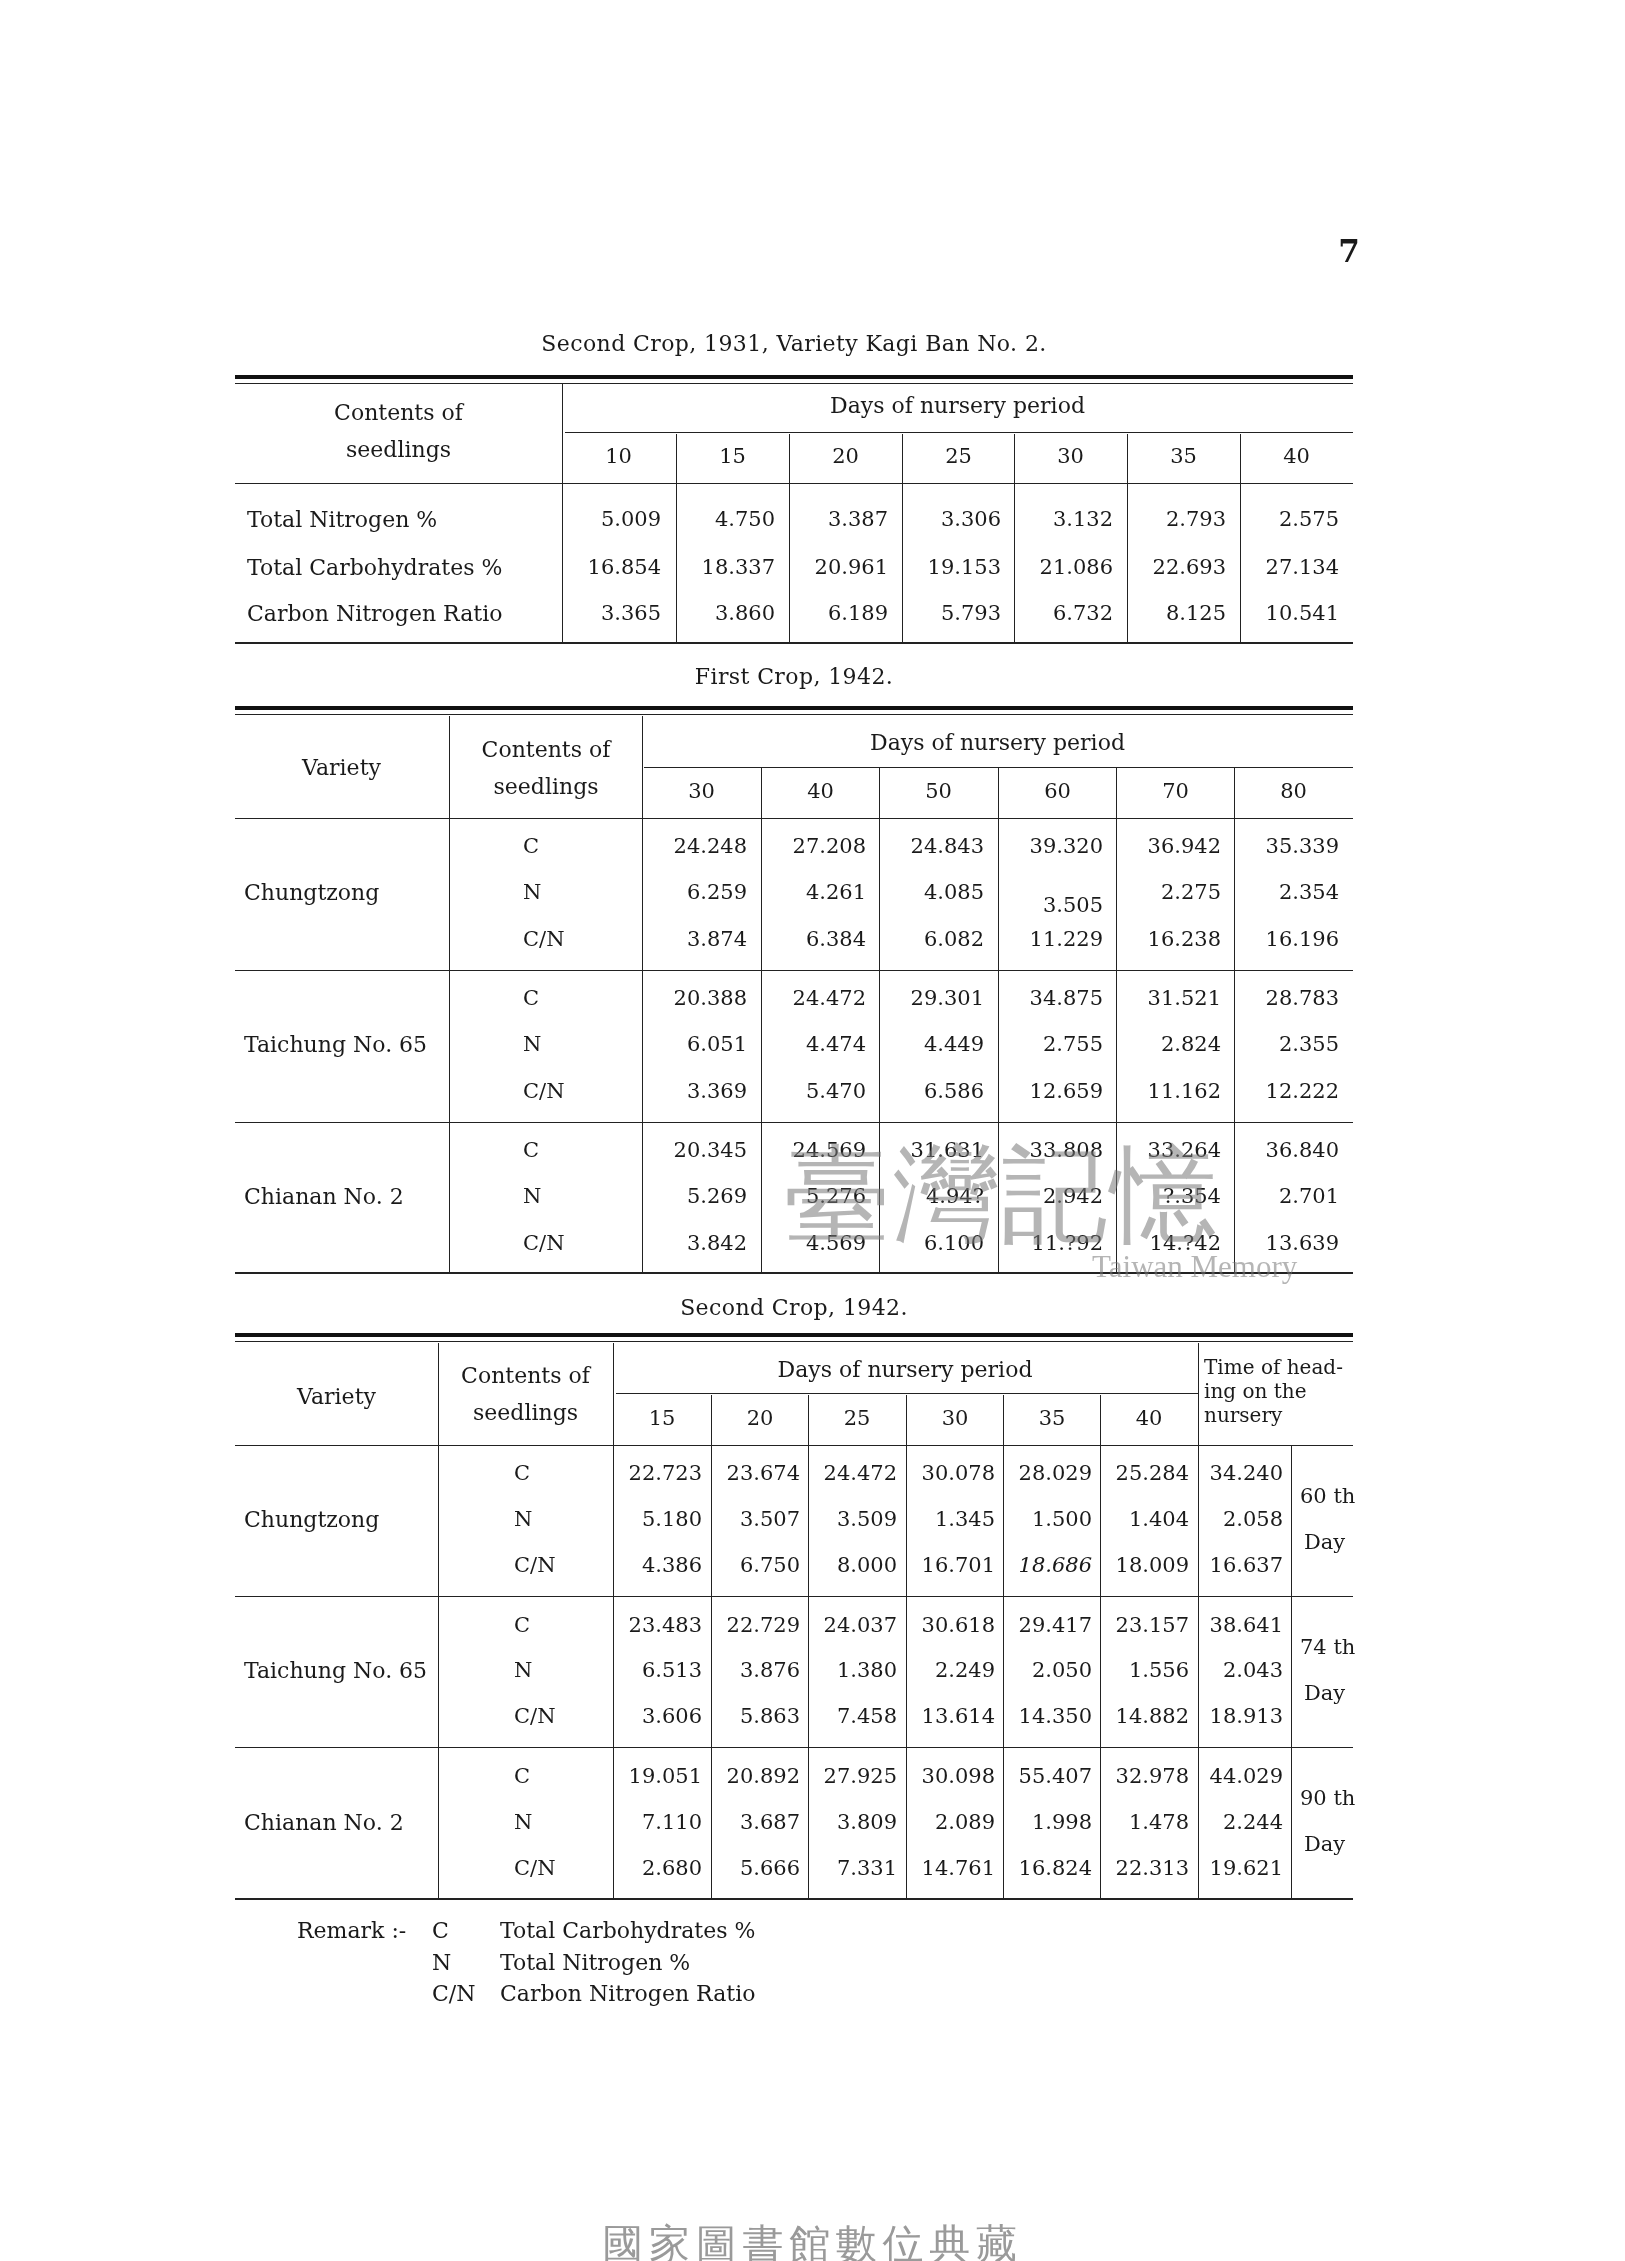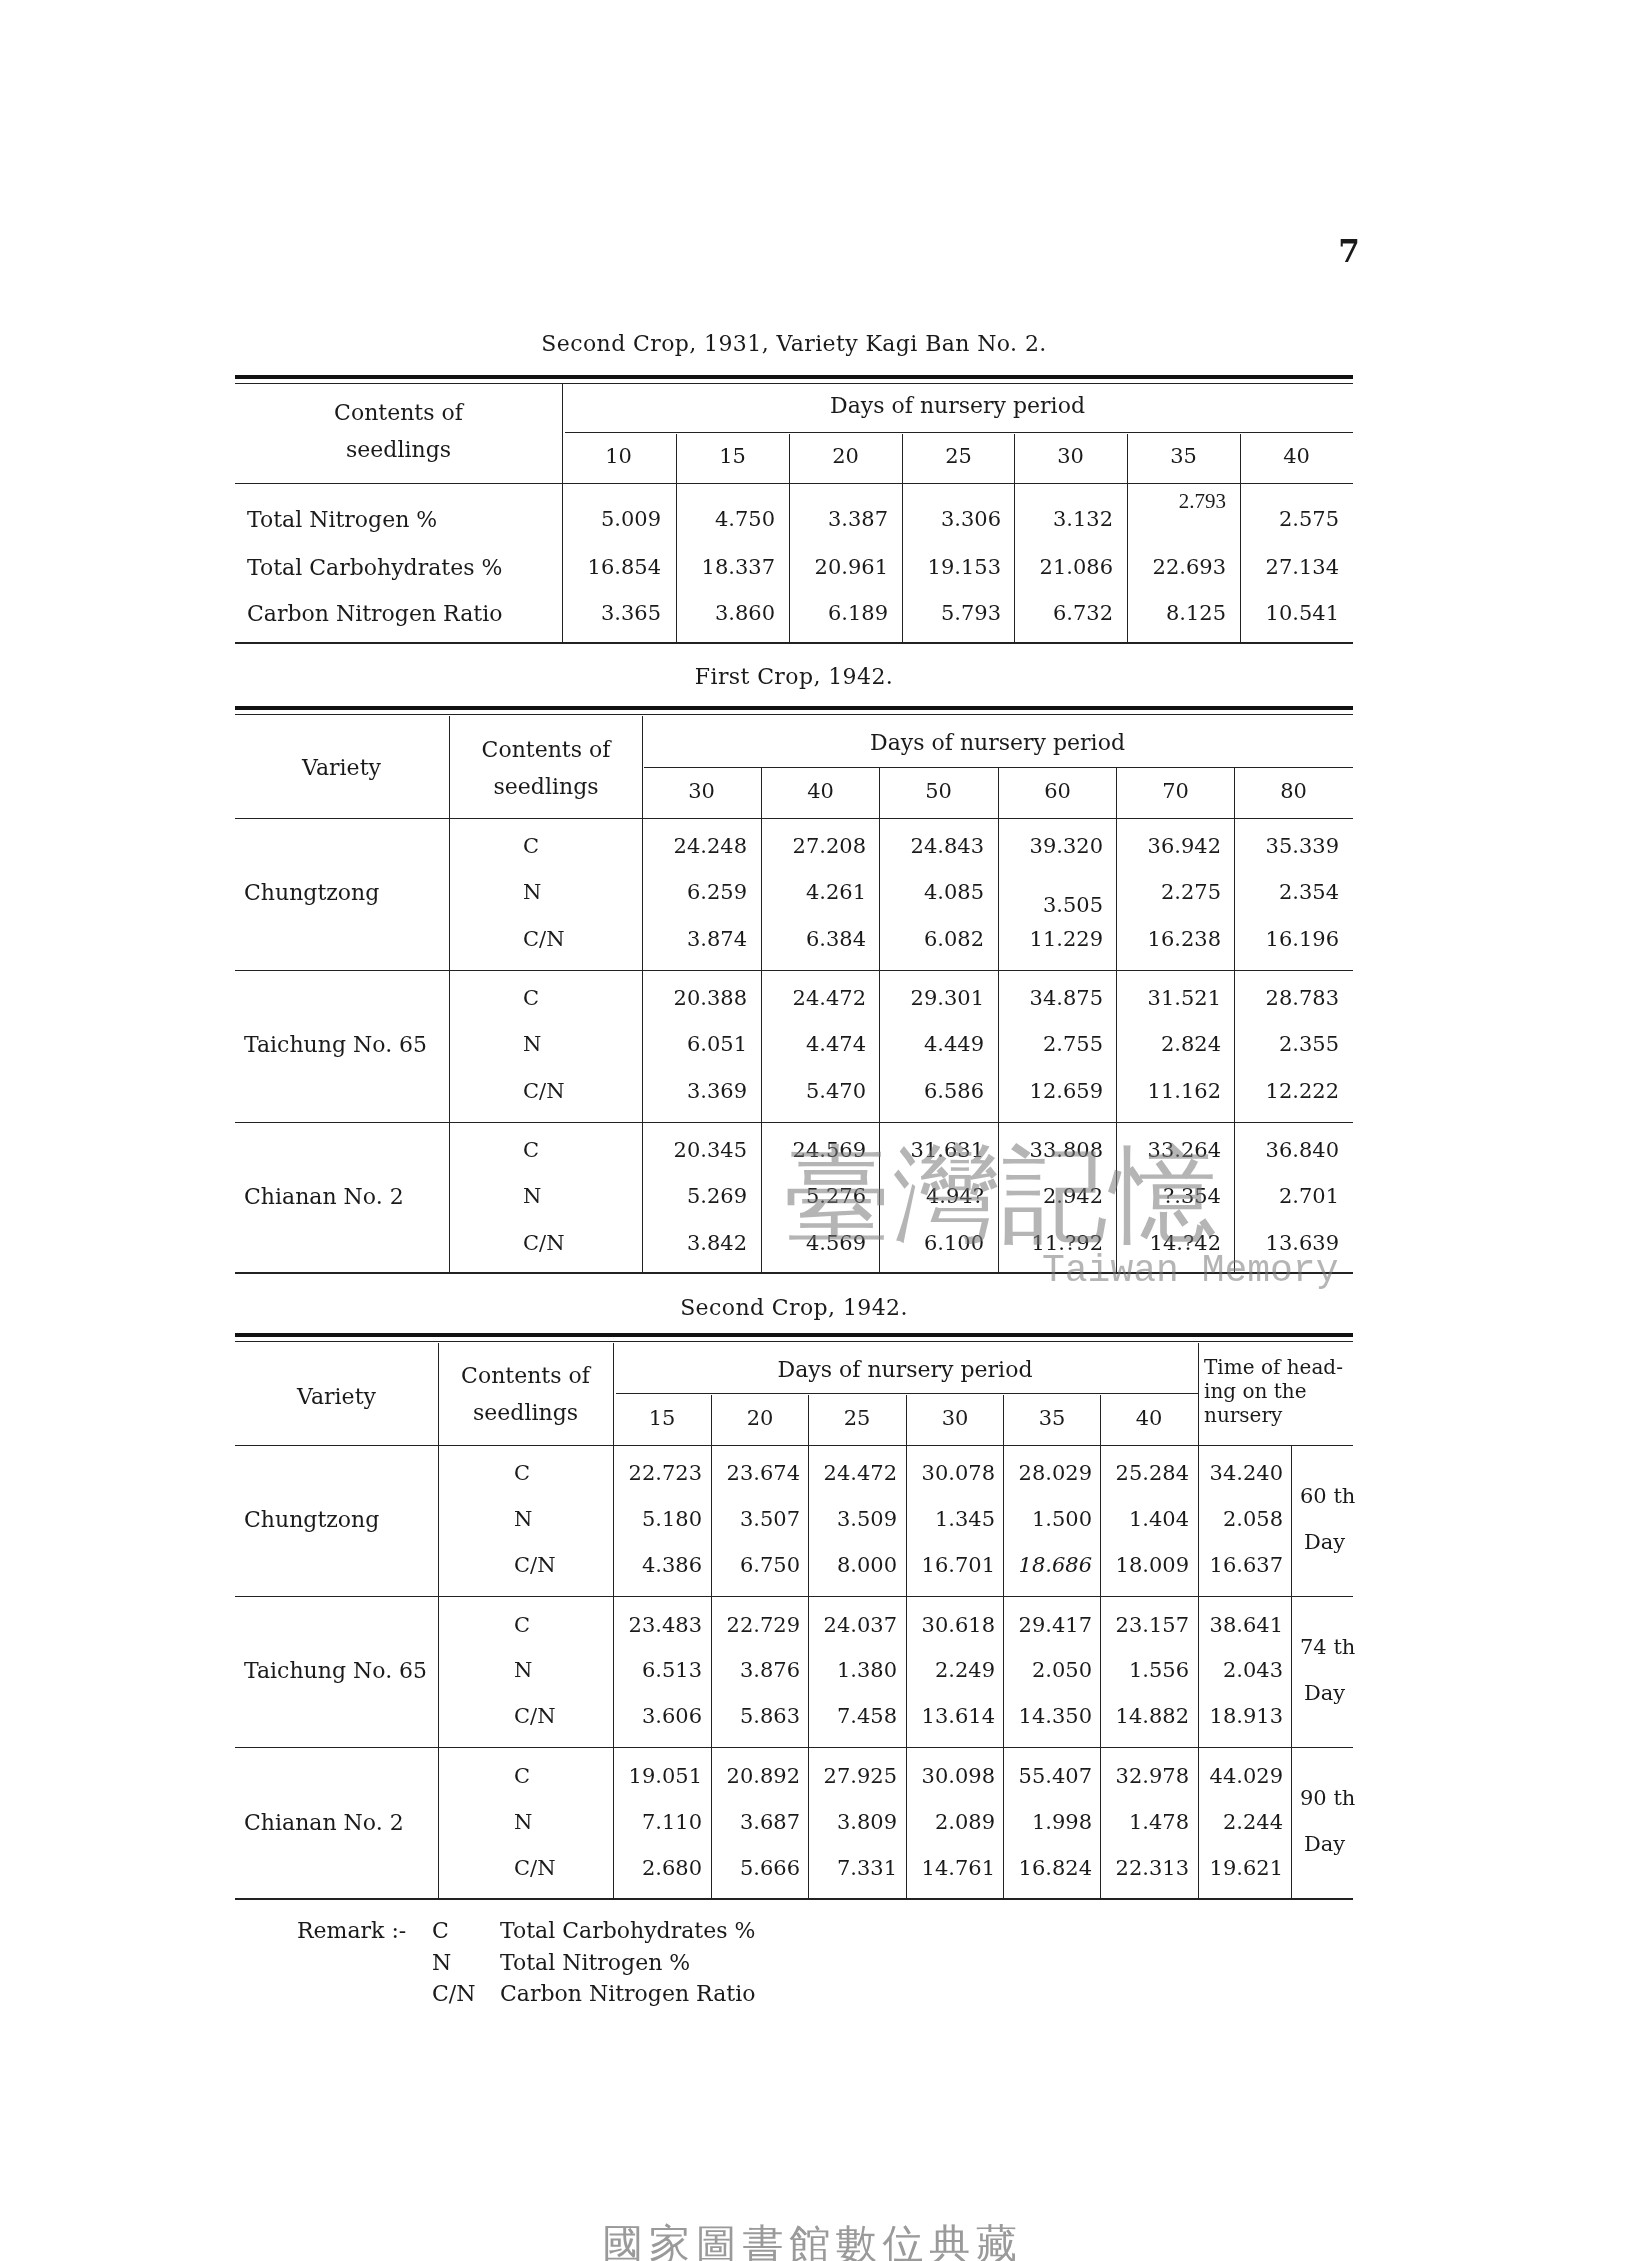--- a/index.html
+++ b/index.html
@@ -15,21 +15,21 @@
   .cell { position:absolute; font-size:21px; white-space:nowrap; }
   .num { text-align:right; }
   .ctr { text-align:center; }
   .lbl { font-size:22px; }
   .hdr { font-size:22px; text-align:center; line-height:37px; }
   .small-hdr { font-size:20px; line-height:24px; }
   .remark { font-size:22px; white-space:nowrap; }
   .footer { font-family:"DejaVu Sans","Liberation Sans",sans-serif; font-size:41px; color:#9a9a9a; letter-spacing:5.7px; text-align:center; width:565px; left:530px; top:2217px; }
   .watermark { font-family:"DejaVu Serif","Liberation Serif",serif; color:rgba(120,120,120,0.55); }
   .wm-cjk { font-size:106px; left:784px; top:1124px; letter-spacing:2.8px; }
-  .wm-en { font-size:38px; left:1042px; top:1249px; font-family:Liberation Mono, monospace; }
+  .wm-en { font-size:31px; left:1092px; top:1249px; font-family:Liberation Serif, serif; }
 </style>
 </head>
 <body>
 
 <div class="abs pagenum">7</div>
 
 <div>
   <div class="abs title" style="left:235px; width:1118px; top:331px;">Second Crop, 1931, Variety Kagi Ban No. 2.</div>
   <div class="rule-thick" style="left:235px; width:1118px; top:375px;"></div>
   <div class="rule-thin" style="left:235px; width:1118px; top:383px;"></div>
@@ -58,21 +58,21 @@
       <div class="cell ctr" style="left:902px; width:113px; top:444px;">25</div>
       <div class="cell ctr" style="left:1014px; width:113px; top:444px;">30</div>
       <div class="cell ctr" style="left:1127px; width:113px; top:444px;">35</div>
       <div class="cell ctr" style="left:1240px; width:113px; top:444px;">40</div>
       <div class="cell lbl" style="left:247px; top:507px;">Total Nitrogen %</div>
       <div class="cell num" style="left:562px; width:99px; top:507px;">5.009</div>
       <div class="cell num" style="left:676px; width:99px; top:507px;">4.750</div>
       <div class="cell num" style="left:789px; width:99px; top:507px;">3.387</div>
       <div class="cell num" style="left:902px; width:99px; top:507px;">3.306</div>
       <div class="cell num" style="left:1014px; width:99px; top:507px;">3.132</div>
-      <div class="cell num" style="left:1127px; width:99px; top:489px;font-family:Liberation Serif, serif;">2.793</div>
+      <div class="cell num" style="left:1127px; width:99px; top:507px;">2.793</div>
       <div class="cell num" style="left:1240px; width:99px; top:507px;">2.575</div>
       <div class="cell lbl" style="left:247px; top:555px;">Total Carbohydrates %</div>
       <div class="cell num" style="left:562px; width:99px; top:555px;">16.854</div>
       <div class="cell num" style="left:676px; width:99px; top:555px;">18.337</div>
       <div class="cell num" style="left:789px; width:99px; top:555px;">20.961</div>
       <div class="cell num" style="left:902px; width:99px; top:555px;">19.153</div>
       <div class="cell num" style="left:1014px; width:99px; top:555px;">21.086</div>
       <div class="cell num" style="left:1127px; width:99px; top:555px;">22.693</div>
       <div class="cell num" style="left:1240px; width:99px; top:555px;">27.134</div>
       <div class="cell lbl" style="left:247px; top:601px;">Carbon Nitrogen Ratio</div>

